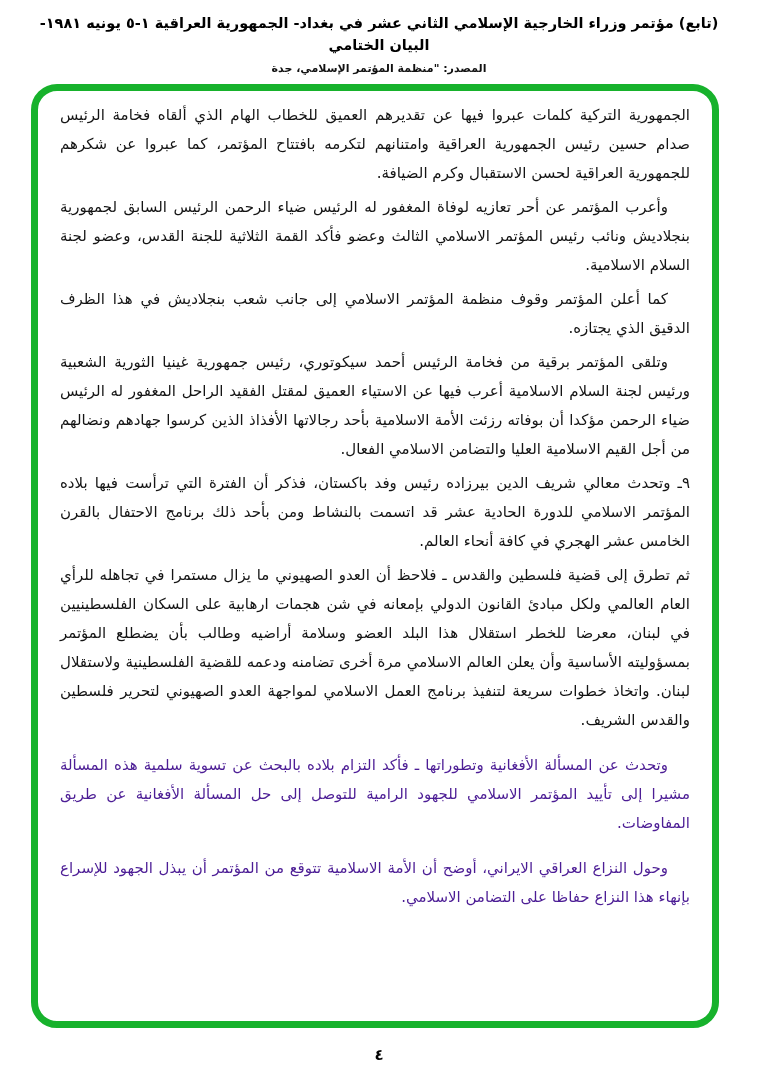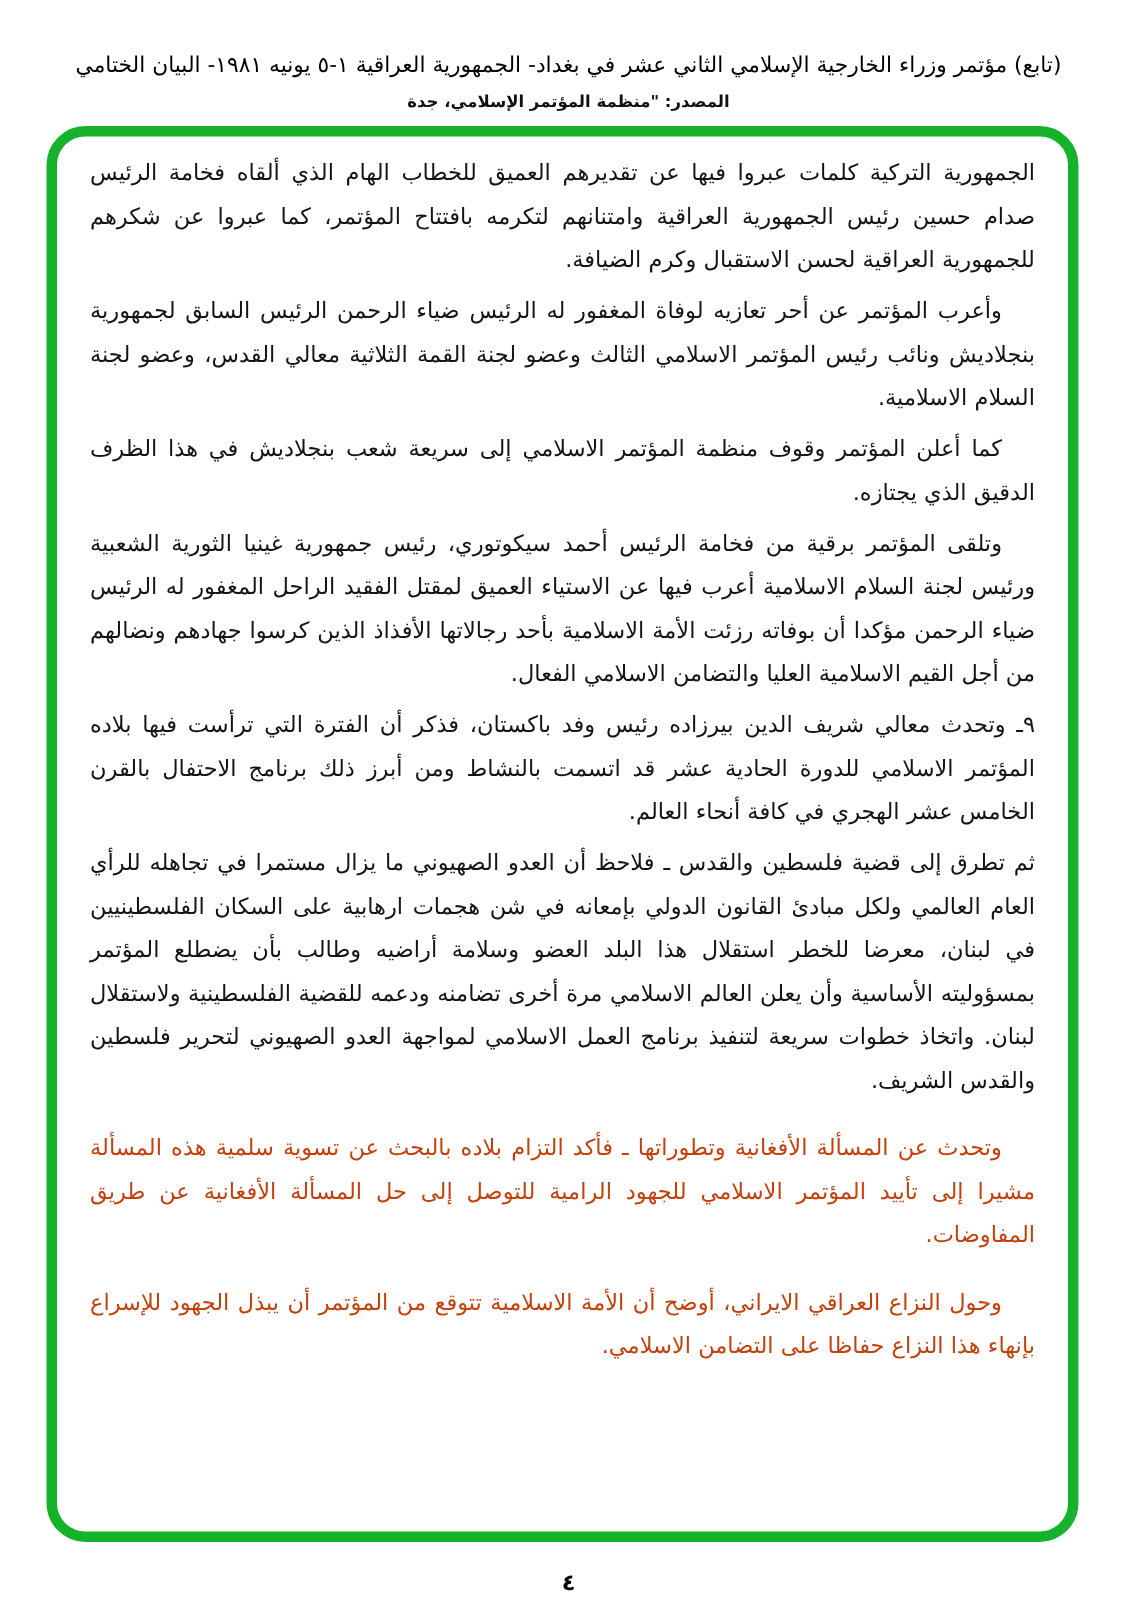--- a/index.html
+++ b/index.html
@@ -19,25 +19,24 @@
   .header {
     position: absolute;
     top: 12px;
     right: 0;
     left: 0;
     text-align: center;
     color: #000000;
   }
   .title {
     font-size: 14.5px;
-    font-weight: normal;
+    font-weight: bold;
     letter-spacing: 0;
     line-height: 22px;
     padding: 0 28px;
-    margin-top: 21px;
   }
   .source {
     margin-top: 6px;
     font-size: 11px;
     font-weight: bold;
     color: #111111;
   }
   .frame {
     position: absolute;
     top: 84px;
@@ -60,21 +59,21 @@
   .doc-text p {
     margin: 0 0 5px 0;
   }
   .p-indent {
     text-indent: 22px;
   }
   .gap-lg {
     margin-top: 16px !important;
   }
   .faded {
-    color: #c2410c;
+    color: #4c1d95;
   }
   .page-number {
     position: absolute;
     bottom: 14px;
     left: 0;
     right: 0;
     text-align: center;
     font-size: 15px;
     font-weight: bold;
     color: #000000;
@@ -86,24 +85,24 @@
 <div class="page">
 
   <div class="header">
     <div class="title">(تابع) مؤتمر وزراء الخارجية الإسلامي الثاني عشر في بغداد- الجمهورية العراقية ١-٥ يونيه ١٩٨١- البيان الختامي</div>
     <div class="source">المصدر: "منظمة المؤتمر الإسلامي، جدة</div>
   </div>
 
   <div class="frame">
     <div class="doc-text">
       <p>الجمهورية التركية كلمات عبروا فيها عن تقديرهم العميق للخطاب الهام الذي ألقاه فخامة الرئيس صدام حسين رئيس الجمهورية العراقية وامتنانهم لتكرمه بافتتاح المؤتمر، كما عبروا عن شكرهم للجمهورية العراقية لحسن الاستقبال وكرم الضيافة.</p>
-      <p class="p-indent">وأعرب المؤتمر عن أحر تعازيه لوفاة المغفور له الرئيس ضياء الرحمن الرئيس السابق لجمهورية بنجلاديش ونائب رئيس المؤتمر الاسلامي الثالث وعضو لجنة القمة الثلاثية معالي القدس، وعضو لجنة السلام الاسلامية.</p>
-      <p class="p-indent">كما أعلن المؤتمر وقوف منظمة المؤتمر الاسلامي إلى سريعة شعب بنجلاديش في هذا الظرف الدقيق الذي يجتازه.</p>
+      <p class="p-indent">وأعرب المؤتمر عن أحر تعازيه لوفاة المغفور له الرئيس ضياء الرحمن الرئيس السابق لجمهورية بنجلاديش ونائب رئيس المؤتمر الاسلامي الثالث وعضو فأكد القمة الثلاثية للجنة القدس، وعضو لجنة السلام الاسلامية.</p>
+      <p class="p-indent">كما أعلن المؤتمر وقوف منظمة المؤتمر الاسلامي إلى جانب شعب بنجلاديش في هذا الظرف الدقيق الذي يجتازه.</p>
       <p class="p-indent">وتلقى المؤتمر برقية من فخامة الرئيس أحمد سيكوتوري، رئيس جمهورية غينيا الثورية الشعبية ورئيس لجنة السلام الاسلامية أعرب فيها عن الاستياء العميق لمقتل الفقيد الراحل المغفور له الرئيس ضياء الرحمن مؤكدا أن بوفاته رزئت الأمة الاسلامية بأحد رجالاتها الأفذاذ الذين كرسوا جهادهم ونضالهم من أجل القيم الاسلامية العليا والتضامن الاسلامي الفعال.</p>
-      <p>٩ـ وتحدث معالي شريف الدين بيرزاده رئيس وفد باكستان، فذكر أن الفترة التي ترأست فيها بلاده المؤتمر الاسلامي للدورة الحادية عشر قد اتسمت بالنشاط ومن أبرز ذلك برنامج الاحتفال بالقرن الخامس عشر الهجري في كافة أنحاء العالم.</p>
+      <p>٩ـ وتحدث معالي شريف الدين بيرزاده رئيس وفد باكستان، فذكر أن الفترة التي ترأست فيها بلاده المؤتمر الاسلامي للدورة الحادية عشر قد اتسمت بالنشاط ومن بأحد ذلك برنامج الاحتفال بالقرن الخامس عشر الهجري في كافة أنحاء العالم.</p>
       <p>ثم تطرق إلى قضية فلسطين والقدس ـ فلاحظ أن العدو الصهيوني ما يزال مستمرا في تجاهله للرأي العام العالمي ولكل مبادئ القانون الدولي بإمعانه في شن هجمات ارهابية على السكان الفلسطينيين في لبنان، معرضا للخطر استقلال هذا البلد العضو وسلامة أراضيه وطالب بأن يضطلع المؤتمر بمسؤوليته الأساسية وأن يعلن العالم الاسلامي مرة أخرى تضامنه ودعمه للقضية الفلسطينية ولاستقلال لبنان. واتخاذ خطوات سريعة لتنفيذ برنامج العمل الاسلامي لمواجهة العدو الصهيوني لتحرير فلسطين والقدس الشريف.</p>
       <p class="p-indent faded gap-lg">وتحدث عن المسألة الأفغانية وتطوراتها ـ فأكد التزام بلاده بالبحث عن تسوية سلمية هذه المسألة مشيرا إلى تأييد المؤتمر الاسلامي للجهود الرامية للتوصل إلى حل المسألة الأفغانية عن طريق المفاوضات.</p>
       <p class="p-indent faded gap-lg">وحول النزاع العراقي الايراني، أوضح أن الأمة الاسلامية تتوقع من المؤتمر أن يبذل الجهود للإسراع بإنهاء هذا النزاع حفاظا على التضامن الاسلامي.</p>
     </div>
   </div>
 
   <div class="page-number">٤</div>
 
 </div>
 

